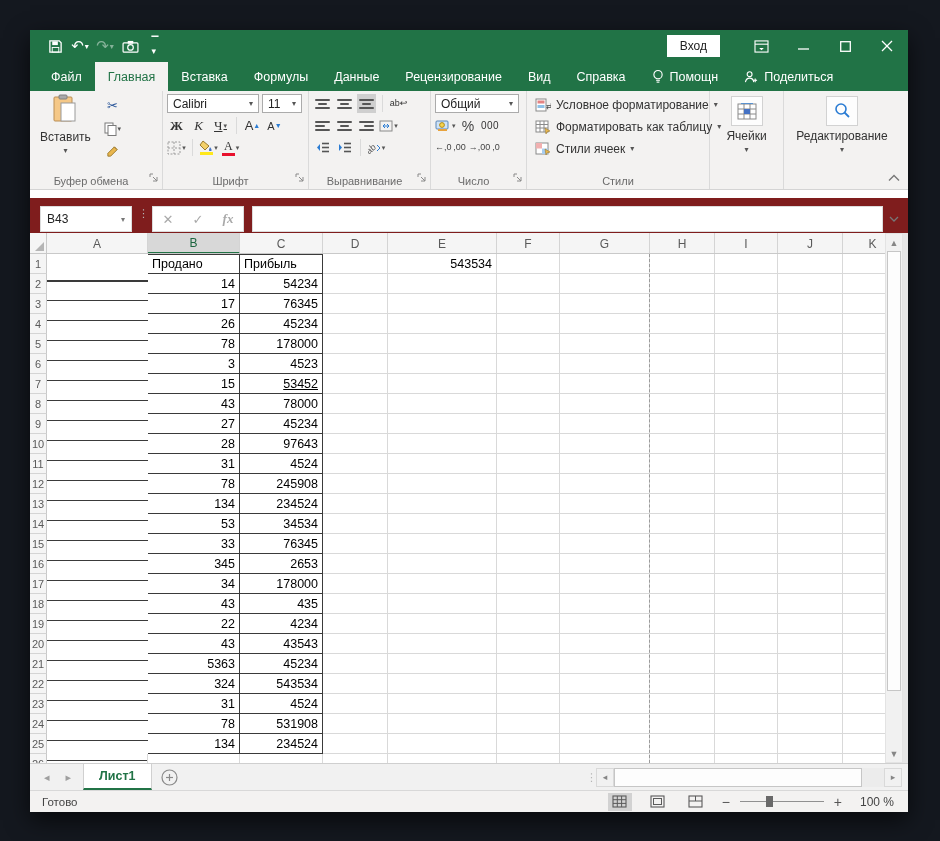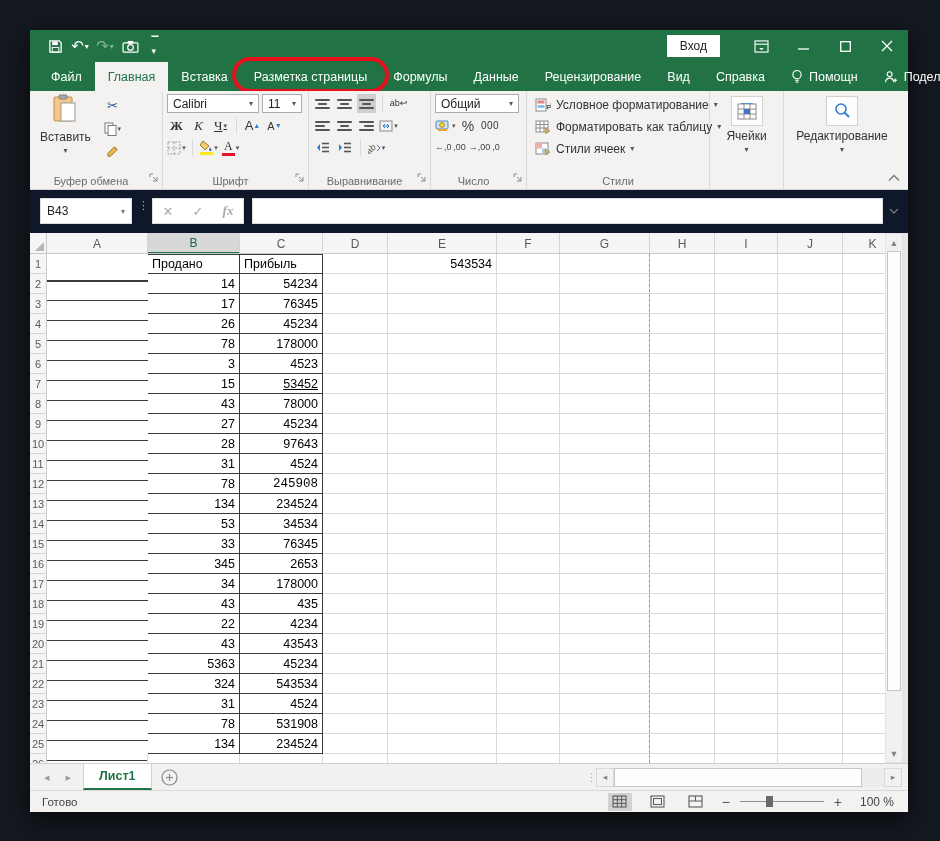--- a/index.html
+++ b/index.html
@@ -53,21 +53,21 @@
   .al i{display:block;height:2px;background:#555;border-radius:1px;}
   .al.l i:nth-child(2){width:66%;} .al.l i{width:100%;}
   .al.c{align-items:center;} .al.c i{width:100%;} .al.c i:nth-child(2){width:66%;}
   .al.r{align-items:flex-end;} .al.r i{width:100%;} .al.r i:nth-child(2){width:66%;}
   .styles-item{display:flex;align-items:center;gap:5px;height:21px;white-space:nowrap;font-size:12px;color:#333;}
   .styles-item .dd{font-size:8px;color:#555;}
   .tinytxt{font-size:9px;letter-spacing:0;color:#333;line-height:1;}
   .collapse-chev{position:absolute;right:8px;bottom:4px;color:#666;}
 
   
-  .fstrip{position:absolute;left:0;top:160px;right:0;height:43px;background:#0f172a;}
+  .fstrip{position:absolute;left:0;top:168px;right:0;height:43px;background:#7f1d1d;}
   .namebox{position:absolute;left:10px;top:8px;width:92px;height:26px;background:#fff;border:1px solid #dcdcdc;display:flex;align-items:center;padding:0 6px;box-sizing:border-box;font-size:12px;color:#222;}
   .namebox .dd{margin-left:auto;font-size:8px;color:#777;}
   .fdots{position:absolute;left:108px;top:12px;color:#b5b5b5;font-size:11px;letter-spacing:0;line-height:6px;text-align:center;width:8px;}
   .fbtns{position:absolute;left:122px;top:8px;height:26px;background:#fff;border:1px solid #dcdcdc;display:flex;align-items:center;box-sizing:border-box;}
   .fbtns .fb{width:30px;text-align:center;color:#a9a9a9;font-size:13px;}
   .fx{font-family:"Liberation Serif",serif;font-style:italic;font-weight:bold;color:#7c7c7c;font-size:14px;}
   .finput{position:absolute;left:222px;top:8px;right:25px;height:26px;background:#fff;border:1px solid #dcdcdc;box-sizing:border-box;}
   .fchev{position:absolute;right:5px;top:8px;width:18px;height:26px;display:flex;align-items:center;justify-content:center;color:#777;}
 
   
@@ -175,24 +175,20 @@
       <div class="rtab">
           <span>Файл</span>
         </div>
       <div class="rtab active">
           <span>Главная</span>
         </div>
       <div class="rtab">
           <span>Вставка</span>
         </div>
       <div class="rtab">
-        <span>Разметка страницы</span>
-        <span class="red-oval"></span>
-      </div>
-      <div class="rtab">
           <span>Формулы</span>
         </div>
       <div class="rtab">
           <span>Данные</span>
         </div>
       <div class="rtab">
           <span>Рецензирование</span>
         </div>
       <div class="rtab">
           <span>Вид</span>
@@ -718,21 +714,21 @@
           <div class="cell" style="width: 90px; min-width: 90px;"></div>
           <div class="cell" style="width: 65px; min-width: 65px;"></div>
           <div class="cell" style="width: 63px; min-width: 63px;"></div>
           <div class="cell" style="width: 65px; min-width: 65px;"></div>
           <div class="cell" style="width: 60px; min-width: 60px;"></div>
         </div>
         <div class="grow">
           <div class="rowh">12</div>
           <div class="cell tb tb-l" style="width: 101px; min-width: 101px;">Ноябрь</div>
           <div class="cell tb num" style="width: 92px; min-width: 92px;">78</div>
-          <div class="cell tb num" style="width: 83px; min-width: 83px; font-family: Liberation Mono, monospace;">245908</div>
+          <div class="cell tb num" style="width: 83px; min-width: 83px;">245908</div>
           <div class="cell" style="width: 65px; min-width: 65px;"></div>
           <div class="cell" style="width: 109px; min-width: 109px;"></div>
           <div class="cell" style="width: 63px; min-width: 63px;"></div>
           <div class="cell" style="width: 90px; min-width: 90px;"></div>
           <div class="cell" style="width: 65px; min-width: 65px;"></div>
           <div class="cell" style="width: 63px; min-width: 63px;"></div>
           <div class="cell" style="width: 65px; min-width: 65px;"></div>
           <div class="cell" style="width: 60px; min-width: 60px;"></div>
         </div>
         <div class="grow">

